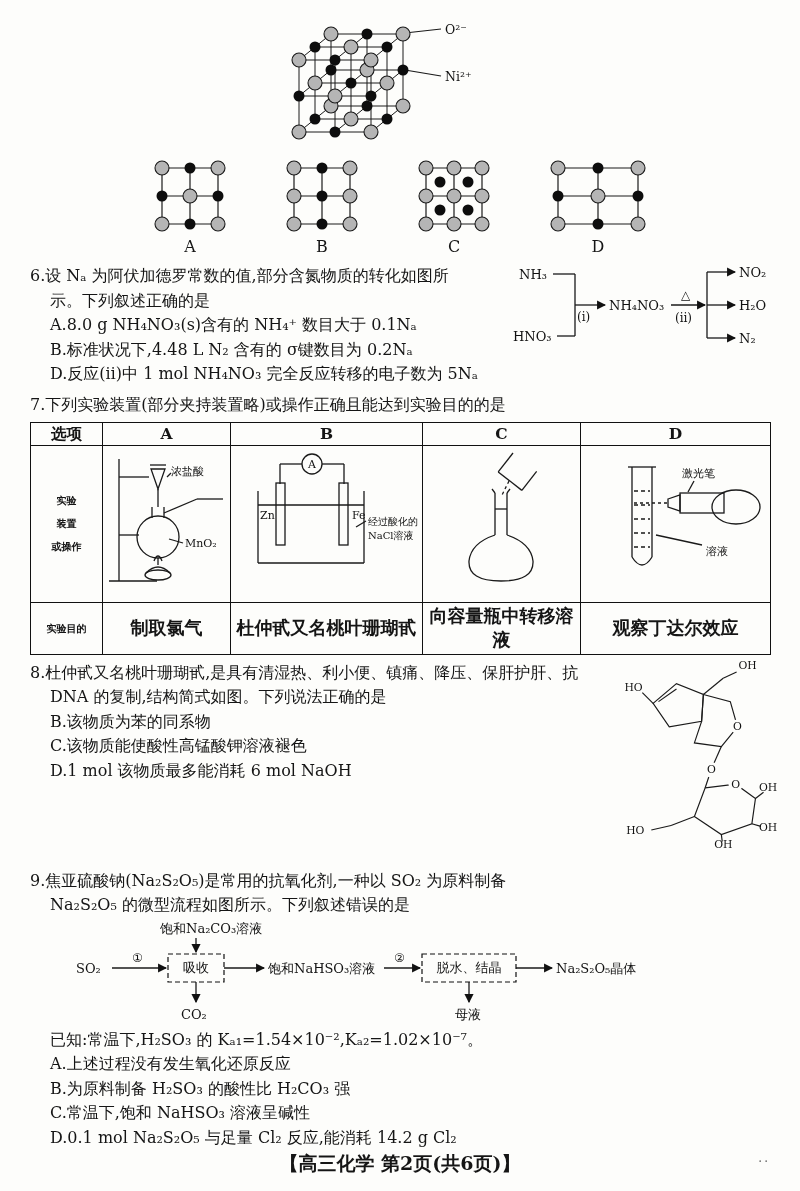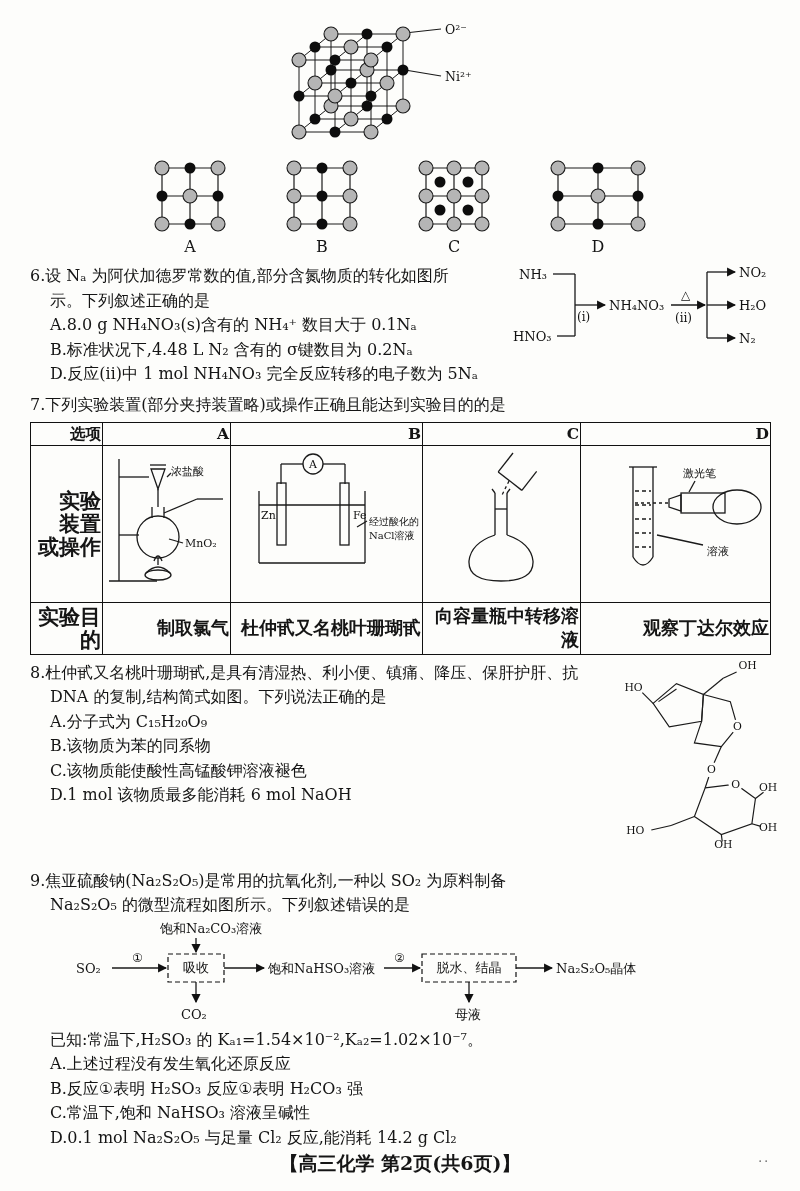--- a/index.html
+++ b/index.html
@@ -23,23 +23,23 @@
   .q6svg{position:absolute;top:-6px;right:-6px}
 
   
   .ln,.draw{stroke:#1a1a1a;stroke-width:1.2;fill:none}
   .draw line,.draw path,.draw circle,.draw ellipse,.draw rect,.draw polygon{stroke:#1a1a1a;stroke-width:1.3;fill:none}
   svg text{fill:#111;stroke:none}
   .dashbox{fill:none;stroke:#111;stroke-width:1.2;stroke-dasharray:5 3}
 
   
   .q7table{border-collapse:collapse;table-layout:fixed;width:740px;margin-top:5px}
-  .q7table th,.q7table td{border:1.4px solid #111;text-align:right;vertical-align:middle;padding:1px}
+  .q7table th,.q7table td{border:1.4px solid #111;text-align:center;vertical-align:middle;padding:1px}
   .q7table .hrow th{font-weight:bold;font-size:15.5px;height:23px;line-height:20px}
-  .q7table .rowlab{font-weight:bold;font-size:21px;line-height:23px}
+  .q7table .rowlab{font-weight:bold;font-size:10px;line-height:23px}
   .q7table .purpose{font-weight:bold;font-size:18px;height:27px}
 
   
   .q8{min-height:202px;margin-right:27px}
   .q8struct{position:absolute;top:-8px;right:-4px}
 
   
   .q9flow{display:block;margin:2px 0 0 38px}
 
   .footer{position:absolute;left:0;bottom:14px;width:100%;text-align:center;font-weight:bold;font-size:19px}
@@ -360,21 +360,20 @@
         <td class="purpose">向容量瓶中转移溶液</td>
         <td class="purpose">观察丁达尔效应</td>
       </tr>
     </tbody>
       </table>
   </div>
 
   <div class="q q8">
     <div class="stem">8.杜仲甙又名桃叶珊瑚甙,是具有清湿热、利小便、镇痛、降压、保肝护肝、抗</div>
     <div class="cont">DNA 的复制,结构简式如图。下列说法正确的是</div>
-    <div class="opt">A.分子式为 C₁₅H₂₀O₉</div>
     <div class="opt">B.该物质为苯的同系物</div>
     <div class="opt">C.该物质能使酸性高锰酸钾溶液褪色</div>
     <div class="opt">D.1 mol 该物质最多能消耗 6 mol NaOH</div>
 
     <svg class="q8struct" width="158" height="196" viewBox="0 0 176 218">
       <g class="draw">
         <polygon points="38,56 64,34 94,46 92,76 56,82"></polygon>
         <line x1="44" y1="54" x2="64" y2="40"></line>
         <line x1="26" y1="44" x2="38" y2="56"></line>
         <line x1="94" y1="46" x2="116" y2="28"></line>
@@ -427,21 +426,21 @@
       <text x="200" y="53" font-size="13">饱和NaHSO₃溶液</text>
       <text x="326" y="42" font-size="12">②</text>
       <text x="401" y="52" font-size="13" text-anchor="middle">脱水、结晶</text>
       <text x="488" y="53" font-size="13">Na₂S₂O₅晶体</text>
       <text x="113" y="99" font-size="13">CO₂</text>
       <text x="387" y="99" font-size="13">母液</text>
     </svg>
 
     <div class="cont">已知:常温下,H₂SO₃ 的 Kₐ₁=1.54×10⁻²,Kₐ₂=1.02×10⁻⁷。</div>
     <div class="opt">A.上述过程没有发生氧化还原反应</div>
-    <div class="opt">B.反应①表明 H₂SO₃ 反应①表明 H₂CO₃ 强</div>
+    <div class="opt">B.为原料制备 H₂SO₃ 的酸性比 H₂CO₃ 强</div>
     <div class="opt">C.常温下,饱和 NaHSO₃ 溶液呈碱性</div>
     <div class="opt">D.0.1 mol Na₂S₂O₅ 与足量 Cl₂ 反应,能消耗 14.2 g Cl₂</div>
   </div>
 
   <div class="footer">
     <span>【高三化学 第2页(共6页)】</span>
   </div>
   <div class="dots">..</div>
 </div>
 

